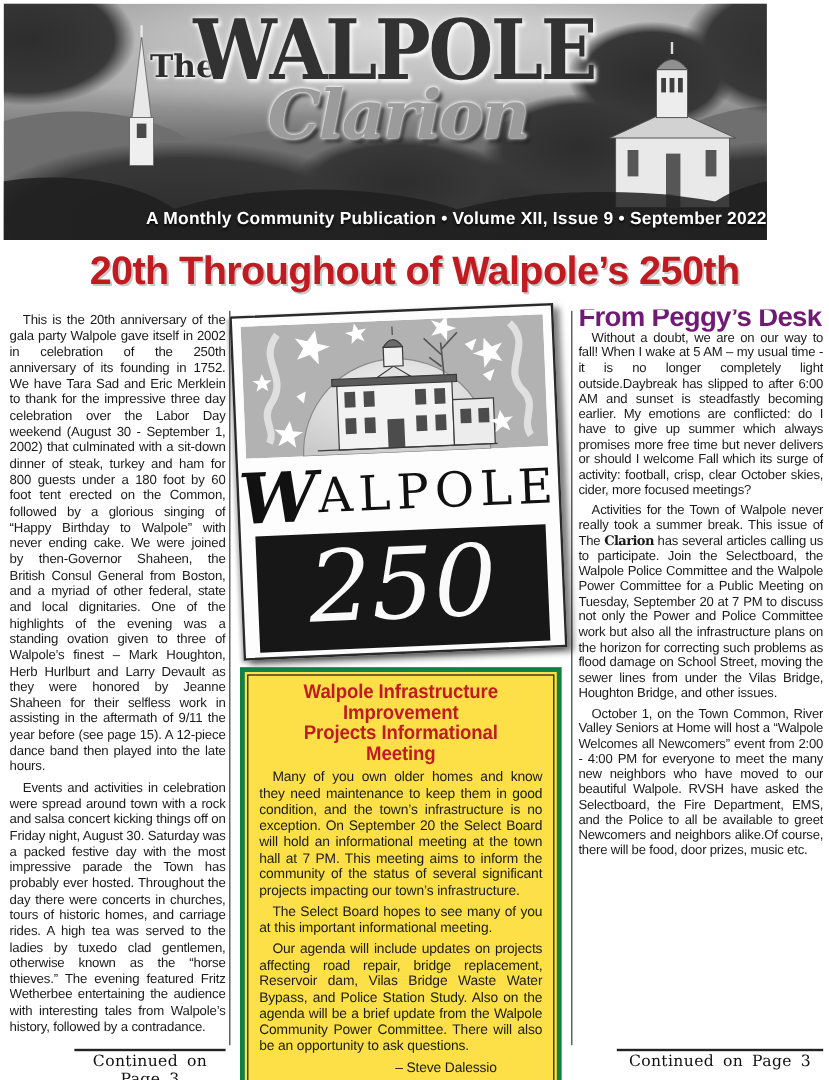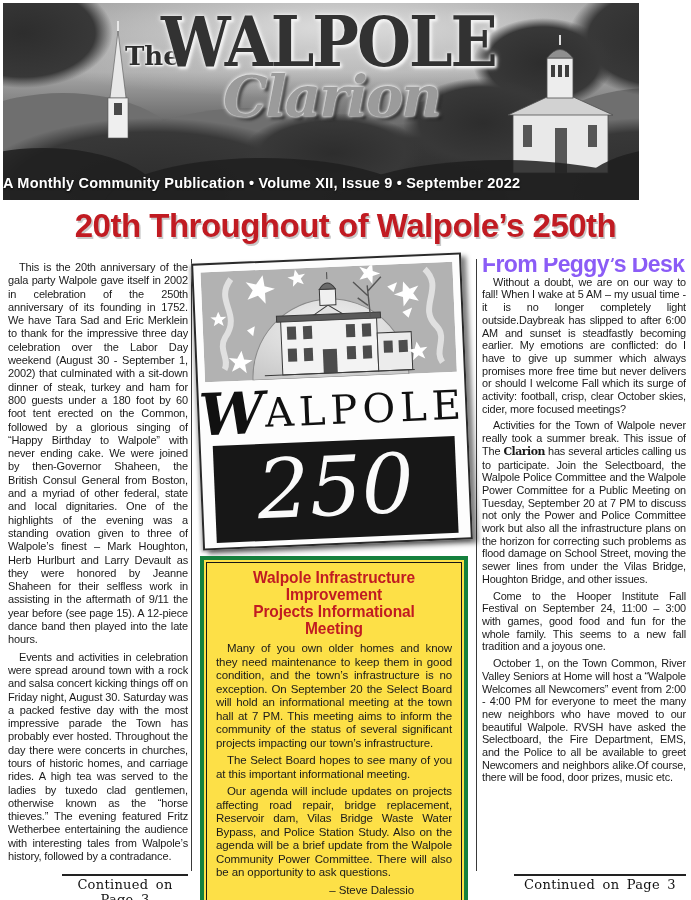--- a/index.html
+++ b/index.html
@@ -11,39 +11,39 @@
   .masthead svg{position:absolute;left:0;top:0;}
   .logo{position:absolute;left:108px;top:2px;width:360px;height:160px;}
   .logo-the{position:absolute;left:14px;top:36px;font-family:"DejaVu Serif",serif;font-weight:bold;
             font-size:26px;color:#2e2e2e;text-shadow:0 0 3px #fff,0 0 5px #fff,1px 1px 2px #fff;}
   .logo-walpole{position:absolute;left:50px;top:-4px;font-family:"DejaVu Serif",serif;font-weight:bold;
             font-size:62px;letter-spacing:-2px;color:#323232;transform:scaleY(1.12);transform-origin:top left;
             text-shadow:0 0 3px #f2f2f2,0 0 6px #e8e8e8,2px 2px 3px #ffffff;}
   .logo-clarion{position:absolute;left:112px;top:58px;font-family:"DejaVu Serif",serif;font-weight:bold;
             font-style:italic;font-size:56px;letter-spacing:-2px;color:#9b9b9b;
             text-shadow:0 0 2px #fff,0 0 4px #fff,3px 3px 3px rgba(20,20,20,.85);}
-  .tagline{position:absolute;left:0;bottom:9px;width:100%;text-align:left;color:#ffffff;
+  .tagline{position:absolute;left:0;bottom:9px;width:100%;text-align:right;color:#ffffff;
            font-weight:bold;font-size:14.5px;letter-spacing:.2px;text-shadow:0 1px 2px rgba(0,0,0,.8);}
 
   
   .headline{position:absolute;left:0;top:207px;width:691px;text-align:center;font-weight:bold;
             font-size:33px;letter-spacing:-.5px;color:#c11b22;text-shadow:1.5px 1.5px 0 #c9c9c9;}
 
   
   .vrule{position:absolute;top:259px;width:1px;height:612px;background:#3a3a3a;}
   .vrule.left{left:191px;}
   .vrule.right{left:476px;}
 
   
   .col{position:absolute;text-align:justify;overflow:hidden;}
   .col p{margin:0 0 4px 0;text-indent:11px;}
   .col-left{left:8px;top:261px;width:180px;height:604px;font-size:11px;line-height:13.3px;letter-spacing:-.15px;}
   .col-right{left:482px;top:258px;width:204px;height:612px;font-size:10.9px;line-height:12.7px;letter-spacing:-.15px;}
   .peggy-title{font-family:"Liberation Sans",sans-serif;font-weight:bold;font-size:23px;letter-spacing:-.6px;
-               color:#8b5cf6;text-align:left;margin:0 0 5px 0;}
+               color:#701a75;text-align:left;margin:0 0 5px 0;}
   .clarion-word{font-family:"DejaVu Serif",serif;font-weight:bold;letter-spacing:-.5px;}
 
   .continued{position:absolute;font-family:"DejaVu Serif",serif;font-size:13px;letter-spacing:.3px;
              word-spacing:3px;color:#111;border-top:2px solid #222;text-align:center;padding-top:1px;}
   .continued.cl{left:62px;top:874px;width:126px;}
   .continued.cr{left:514px;top:874px;width:172px;}
 
   
   .poster{position:absolute;left:197px;top:258px;width:270px;height:287px;background:#fdfdfd;
           border:2px solid #2a2a2a;transform:rotate(-2.4deg);transform-origin:center;
@@ -238,18 +238,17 @@
       <p>Our agenda will include updates on projects affecting road repair, bridge replacement, Reservoir dam, Vilas Bridge Waste Water Bypass, and Police Station Study. Also on the agenda will be a brief update from the Walpole Community Power Committee. There will also be an opportunity to ask questions.</p>
       <p class="infra-sig">– Steve Dalessio</p>
 
     </div>
   </div>
 
   <div class="col col-right">
     <div class="peggy-title">From Peggy’s Desk</div>
     <p>Without a doubt, we are on our way to fall! When I wake at 5 AM – my usual time - it is no longer completely light outside.Daybreak has slipped to after 6:00 AM and sunset is steadfastly becoming earlier. My emotions are conflicted: do I have to give up summer which always promises more free time but never delivers or should I welcome Fall which its surge of activity: football, crisp, clear October skies, cider, more focused meetings?</p>
     <p><span>Activities for the Town of Walpole never really took a summer break. This issue of The </span><span class="clarion-word">Clarion</span><span> has several articles calling us to participate. Join the Selectboard, the Walpole Police Committee and the Walpole Power Committee for a Public Meeting on Tuesday, September 20 at 7 PM to discuss not only the Power and Police Committee work but also all the infrastructure plans on the horizon for correcting such problems as flood damage on School Street, moving the sewer lines from under the Vilas Bridge, Houghton Bridge, and other issues.</span></p>
-    <p>Come to the Hooper Institute Fall Festival on September 24, 11:00 – 3:00 with games, good food and fun for the whole family. This seems to a new fall tradition and a joyous one.</p>
     <p>October 1, on the Town Common, River Valley Seniors at Home will host a “Walpole Welcomes all Newcomers” event from 2:00 - 4:00 PM for everyone to meet the many new neighbors who have moved to our beautiful Walpole. RVSH have asked the Selectboard, the Fire Department, EMS, and the Police to all be available to greet Newcomers and neighbors alike.Of course, there will be food, door prizes, music etc.</p>
   </div>
   <div class="continued cr">Continued on Page 3</div>
 
 </div>
 
 </body></html>

